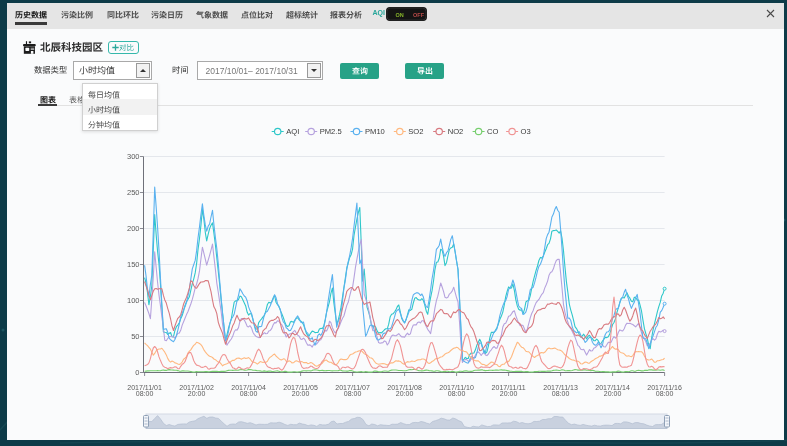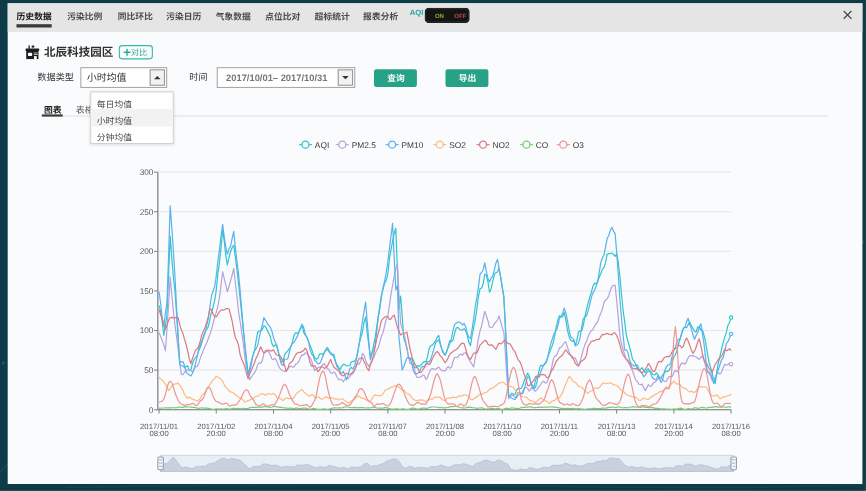--- a/index.html
+++ b/index.html
@@ -5,21 +5,21 @@
 html,body{width:787px;height:446px;background:#0d3b48;position:relative;overflow:hidden;}
 .win{position:absolute;left:7px;top:2.5px;width:777px;height:437px;background:#fafbfc;}
 .nav{position:absolute;left:7px;top:2.5px;width:777px;height:26px;background:#e5e5e5;}
 .underl{position:absolute;left:8px;top:21.5px;width:32px;height:3px;background:#3a3a3a;}
 .aqi{position:absolute;left:372.5px;top:8.5px;font-size:7px;font-weight:bold;color:#26a69a;}
 .cmpbtn{position:absolute;left:108px;top:41px;width:31px;height:13px;border:1px solid #35b8ab;border-radius:3px;}
 .selbox{position:absolute;left:73px;top:61px;width:78.5px;height:18.5px;background:#fff;border:1px solid #a9a9a9;}
 .sqbtn{position:absolute;right:1px;top:1px;width:13.5px;height:14.5px;background:#f2f2f2;border:1px solid #999;}
 .caret-u{position:absolute;left:3px;top:5px;width:0;height:0;border-left:3.2px solid transparent;border-right:3.2px solid transparent;border-bottom:3.8px solid #333;}
 .caret-d{position:absolute;left:3px;top:5px;width:0;height:0;border-left:3.2px solid transparent;border-right:3.2px solid transparent;border-top:3.8px solid #333;}
-.datebox{position:absolute;left:197px;top:61px;width:125.5px;height:18.5px;background:#fff;border:1px solid #a9a9a9;font-weight:bold;}
+.datebox{position:absolute;left:197px;top:61px;width:125.5px;height:18.5px;background:#fff;border:1px solid #a9a9a9;}
 .datebox .tx{position:absolute;left:7.5px;top:4.3px;font-size:8.5px;color:#777;}
 .btn{position:absolute;top:62.5px;width:39px;height:16.5px;background:#27a287;border-radius:2px;}
 .tabline{position:absolute;left:38px;top:104px;width:19px;height:1.6px;background:#3a3a3a;}
 .sep{position:absolute;left:40px;top:105px;width:713px;height:1px;background:#e2e2e2;}
 .ddl{position:absolute;left:82px;top:83px;width:75.5px;height:48px;background:#fff;border:1px solid #d0d0d0;box-shadow:0 1px 3px rgba(0,0,0,0.12);}
 .ddhl{position:absolute;left:83px;top:99.2px;width:73.5px;height:15.6px;background:#f2f2f2;}
 </style></head>
 <body>
 <svg width="787" height="446" style="position:absolute;left:0;top:0" viewBox="0 0 787 446">
   <rect width="787" height="446" fill="#0d3b48"></rect>

